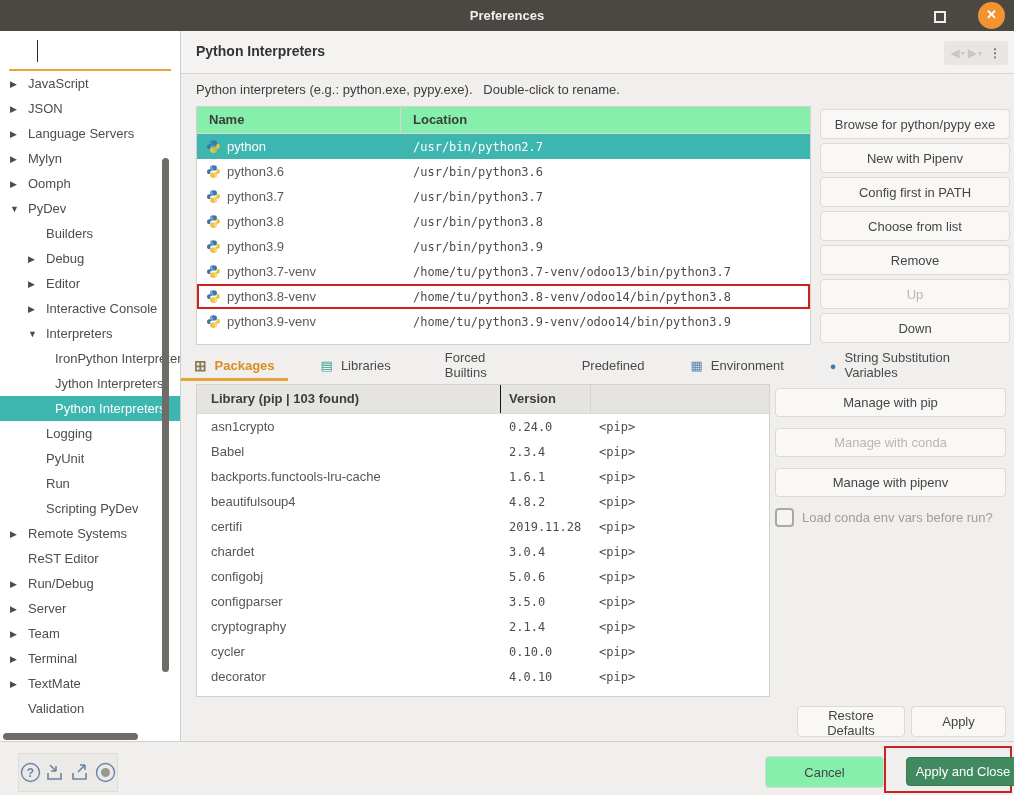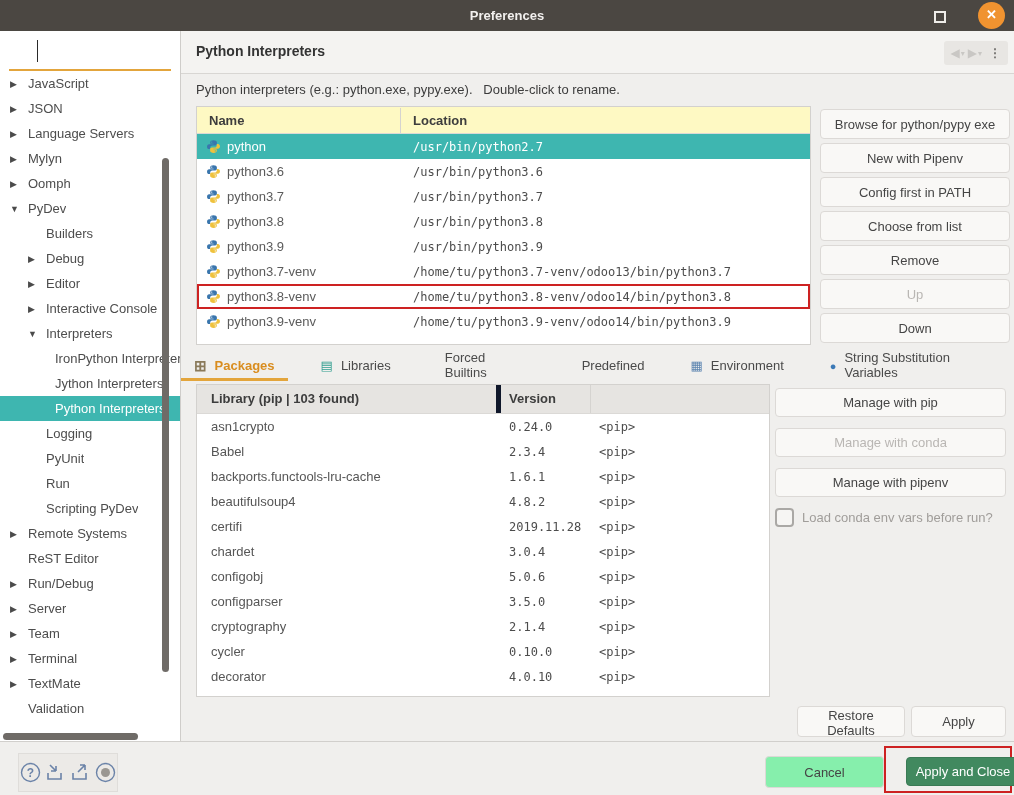--- a/index.html
+++ b/index.html
@@ -34,21 +34,21 @@
   .content-header{position:absolute;left:0;top:0;right:0;height:42px;background:#f4f3f1;border-bottom:1px solid #d8d6d3;}
   .page-title{position:absolute;left:15px;top:12px;font-weight:bold;font-size:14px;color:#333;}
   .nav-box{position:absolute;right:6px;top:10px;height:24px;background:#e8e6e3;border-radius:3px;display:flex;align-items:center;padding:0 7px;color:#c9c7c4;}
   .nav-box .nv{font-size:12px;}
   .nav-box .nc{font-size:8px;margin:0 3px 0 1px;}
   .nav-box .kebab{color:#6f6d6a;font-weight:bold;font-size:12px;margin-left:4px;line-height:10px;}
   .desc{position:absolute;left:15px;top:51px;color:#3c3c3c;}
 
   
   .itable{position:absolute;left:15px;top:75px;width:615px;height:239px;background:#fff;border:1px solid #d3d1ce;box-sizing:border-box;overflow:hidden;}
-  .ithead{height:26px;background:#fef9c3;display:flex;font-weight:bold;color:#3d3d3d;border-bottom:1px solid #dbd9d6;align-items:center;}
+  .ithead{height:26px;background:#86efac;display:flex;font-weight:bold;color:#3d3d3d;border-bottom:1px solid #dbd9d6;}
   .ithead .hname{width:204px;line-height:25px;padding-left:12px;box-sizing:border-box;border-right:1px solid #d5d3d0;}
   .ithead .hloc{flex:1;line-height:25px;padding-left:12px;}
   .irow{height:25px;display:flex;align-items:center;color:#5b5b5b;}
   .irow .ncell{width:204px;padding-left:9px;display:flex;align-items:center;gap:6px;box-sizing:border-box;overflow:hidden;}
   .irow .lcell{flex:1;padding-left:12px;font-family:"DejaVu Sans Mono",monospace;font-size:12px;color:#4c4c4c;white-space:nowrap;}
   .irow.selected{background:#3eb6b0;color:#fff;}
   .irow.selected .lcell{color:#fff;}
   .irow.highlight{box-shadow:inset 0 0 0 2px #cd2222;}
   .py-icon{width:15px;height:15px;flex:none;}
 
@@ -64,21 +64,21 @@
   .tab.active{color:#d98d1f;font-weight:bold;border-bottom-color:#e3a53c;}
   .tab-icon{line-height:1;}
   .tab-icon.grid-icon::before{content:"⊞";color:#8a7a5a;font-size:15px;}
   .tab-icon.books-icon::before{content:"▤";color:#2f9d8f;font-size:13px;}
   .tab-icon.environment-icon::before{content:"▦";color:#5b84b0;font-size:13px;}
   .tab-icon.dot-icon::before{content:"●";color:#3b79b6;font-size:11px;}
 
   
   .ptable{position:absolute;left:15px;top:353px;width:574px;height:313px;background:#fff;border:1px solid #d3d1ce;box-sizing:border-box;overflow:hidden;}
   .pthead{height:28px;background:#e6e4e1;display:flex;font-weight:bold;color:#3d3d3d;border-bottom:1px solid #dbd9d6;}
-  .pthead .hlib{width:304px;line-height:27px;padding-left:14px;box-sizing:border-box;border-right:5px solid #0f172a;}
+  .pthead .hlib{width:304px;line-height:27px;padding-left:14px;box-sizing:border-box;border-right:1px solid #0f172a;}
   .pthead .hver{width:90px;line-height:27px;padding-left:8px;box-sizing:border-box;border-right:1px solid #d5d3d0;}
   .pthead .hblank{flex:1;}
   .prow{height:25px;display:flex;align-items:center;color:#565656;}
   .prow .lib{width:304px;padding-left:14px;box-sizing:border-box;white-space:nowrap;overflow:hidden;}
   .prow .ver{width:90px;padding-left:8px;box-sizing:border-box;font-family:"DejaVu Sans Mono",monospace;font-size:12px;color:#4c4c4c;}
   .prow .src{flex:1;padding-left:8px;font-family:"DejaVu Sans Mono",monospace;font-size:12px;color:#4c4c4c;}
 
   
   .manage-col{position:absolute;left:594px;top:357px;width:231px;}
   .manage-col .btn{display:block;width:100%;height:29px;margin-bottom:11px;}

